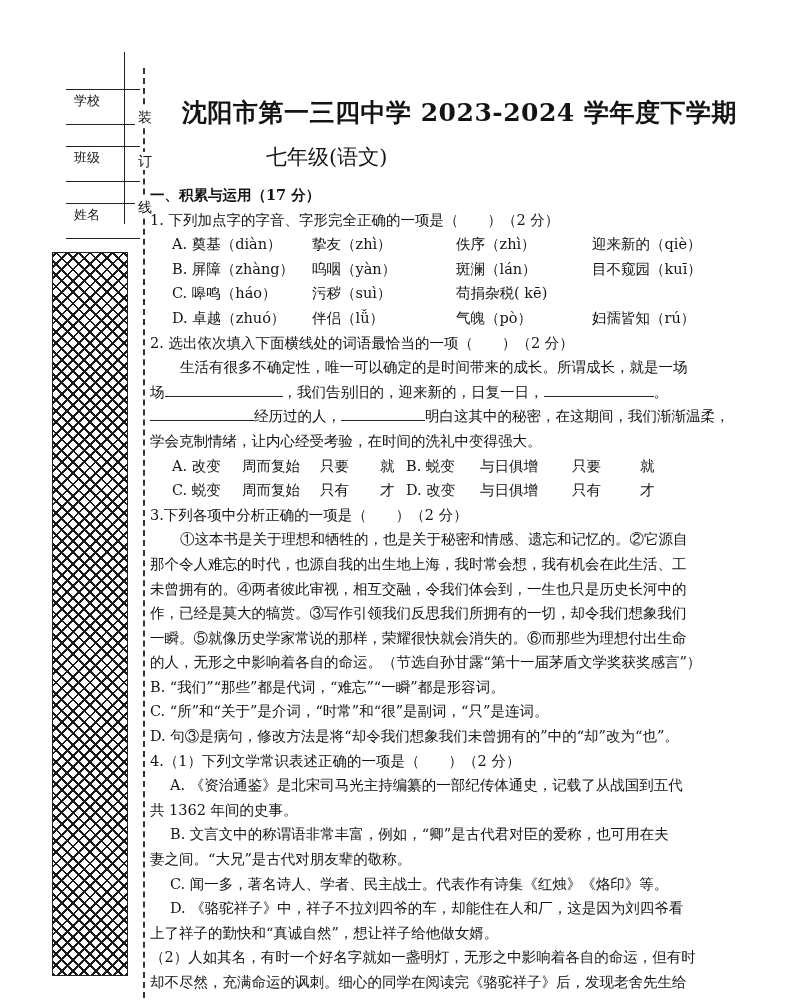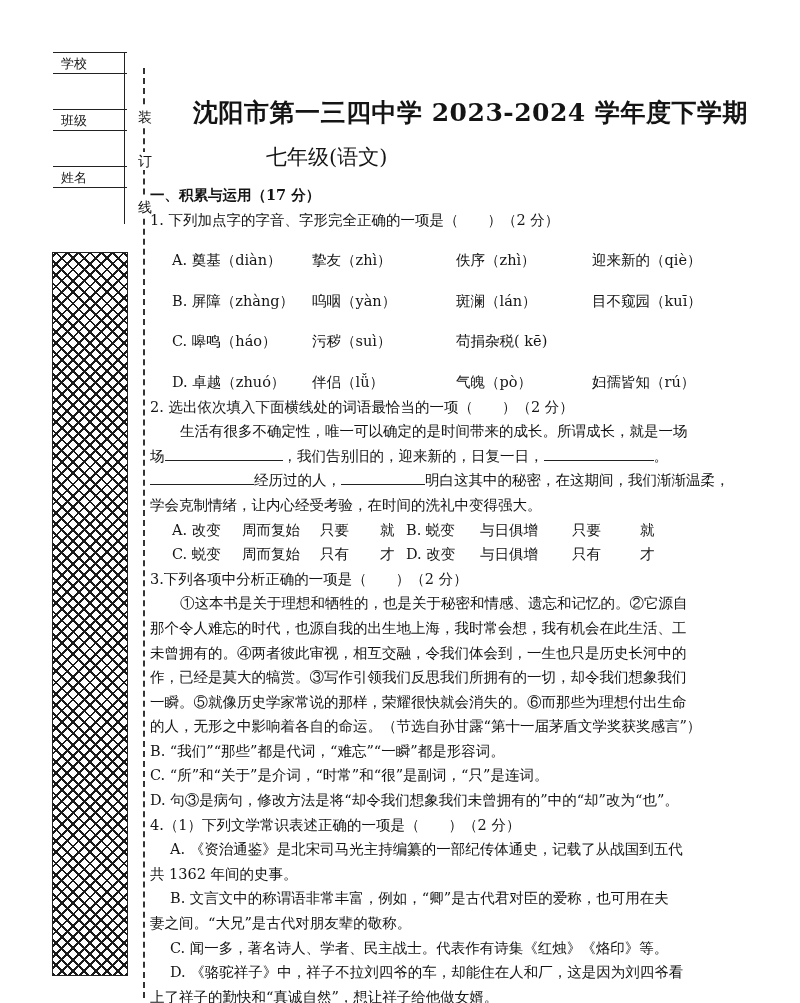--- a/index.html
+++ b/index.html
@@ -7,57 +7,57 @@
     width: 800px; height: 1003px; overflow: hidden;
     background: #ffffff; color: #141414;
     font-family: "DejaVu Serif", "Liberation Serif", serif;
     position: relative;
   }
   .info-box {
     position: absolute; left: 50px; top: 52px; width: 74px; height: 172px;
     border-right: 1.5px solid #222;
   }
   .info-row {
-    position: absolute; left: 3px; width: 74px; height: 22px;
+    position: absolute; left: 16px; width: 74px; height: 36px;
     border-top: 1.5px solid #222; border-bottom: 1.5px solid #222;
-    font-size: 13px; line-height: 22px; padding-left: 8px; box-sizing: border-box;
+    font-size: 13px; line-height: 22px; padding-left: 8px; box-sizing: border-box; margin-top: 37px;
   }
   .hatch {
     position: absolute; left: 52px; top: 252px; width: 74px; height: 722px;
     border: 1px solid #222;
     background-color: #fff;
     background-image:
       repeating-linear-gradient(45deg, #1a1a1a 0 2px, transparent 2px 8px),
       repeating-linear-gradient(-45deg, #1a1a1a 0 2px, transparent 2px 8px);
   }
   .dash-line {
     position: absolute; left: 143px; top: 68px; width: 0; height: 930px;
     border-left: 2px dashed #333;
   }
   .bind-char {
     position: absolute; left: 135px; width: 20px; font-size: 14px;
     background: #fff; text-align: center; line-height: 18px;
   }
   .title {
     position: absolute; left: 182px; top: 96px; font-size: 25px; font-weight: bold;
-    letter-spacing: 0.5px; white-space: nowrap; margin-left: 11px;
+    letter-spacing: 0.5px; white-space: nowrap;
   }
   .subtitle {
     position: absolute; left: 266px; top: 143px; font-size: 21px; font-weight: normal;
     white-space: nowrap;
   }
   .content {
     position: absolute; left: 150px; top: 183px; width: 646px;
     font-size: 14.5px; line-height: 24.6px;
   }
   .line { white-space: nowrap; height: 24.6px; }
   .ind { padding-left: 30px; }
   .ind2 { padding-left: 20px; }
   .section { font-weight: bold; }
-  .opt-grid { display: grid; grid-template-columns: 140px 144px 136px 180px; padding-left: 22px; margin-top: 16px; }
+  .opt-grid { display: grid; grid-template-columns: 140px 144px 136px 180px; padding-left: 22px; }
   .opt-grid4 { display: grid; grid-template-columns: 70px 78px 60px 26px 74px 92px 68px 40px; padding-left: 22px; }
   .blank { display: inline-block; border-bottom: 1.3px solid #222; height: 16px; vertical-align: baseline; }
   .b1 { width: 118px; }
   .b2 { width: 110px; }
   .b3 { width: 104px; }
   .b4 { width: 84px; }
 </style>
 </head>
 <body>
 

